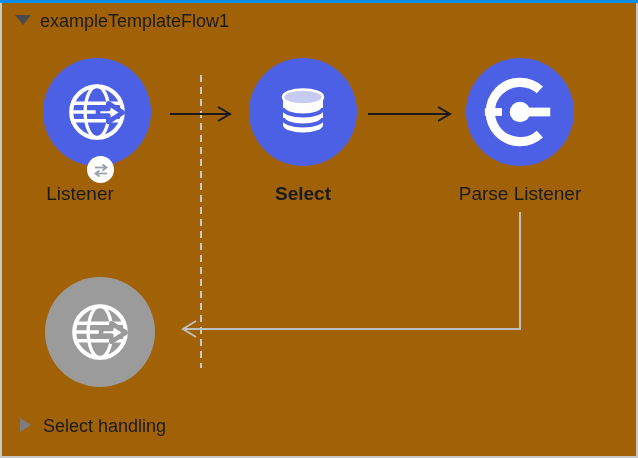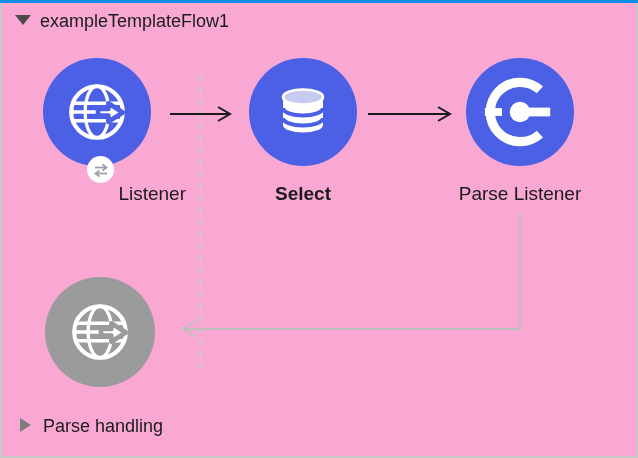--- a/index.html
+++ b/index.html
@@ -12,21 +12,21 @@
     --db-top-ellipse:#C8CBF1;
     --canvas-border:#C8C8C8;
     --text:#1B1B1B;
     --badge-icon-gray:#9AA0A6;
     --triangle-dark:#4A4A4A;
     --triangle-gray:#7D7D7D;
   }
   *{margin:0;padding:0;box-sizing:border-box;}
   html,body{background:#fff;}
   body{font-family:"Liberation Sans",sans-serif;color:var(--text);}
-  .canvas{position:relative;width:638px;height:458px;background:#f9a8d4;overflow:hidden;}
+  .canvas{position:relative;width:638px;height:458px;background:#a16207;overflow:hidden;}
   .selection-bar{position:absolute;left:0;top:0;width:638px;height:3px;background:var(--selection-bar-blue);}
   .edge{position:absolute;background:var(--canvas-border);}
   .edge-left{left:0;top:3px;width:2px;height:455px;}
   .edge-right{left:636px;top:3px;width:2px;height:455px;}
   .edge-bottom{left:0;top:456px;width:638px;height:2px;}
   .tri-down{position:absolute;left:15px;top:15px;width:0;height:0;
     border-left:8px solid transparent;border-right:8px solid transparent;
     border-top:10px solid var(--triangle-dark);cursor:pointer;}
   .tri-right{position:absolute;left:20px;top:418px;width:0;height:0;
     border-top:7px solid transparent;border-bottom:7px solid transparent;
@@ -83,21 +83,21 @@
     </svg>
     <div class="badge">
       <svg width="20" height="20" viewBox="-10 -10 20 20">
         <line x1="-6" y1="-2.5" x2="4" y2="-2.5" stroke="var(--badge-icon-gray)" stroke-width="1.8"></line>
         <polyline points="1.5,-5.5 5.5,-2.5 1.5,0.5" fill="none" stroke="var(--badge-icon-gray)" stroke-width="1.8"></polyline>
         <line x1="6" y1="3.5" x2="-4" y2="3.5" stroke="var(--badge-icon-gray)" stroke-width="1.8"></line>
         <polyline points="-1.5,0.5 -5.5,3.5 -1.5,6.5" fill="none" stroke="var(--badge-icon-gray)" stroke-width="1.8"></polyline>
       </svg>
     </div>
   </div>
-  <div class="node-label" style="left:26px;width:160px;text-align:right;">Listener</div>
+  <div class="node-label" style="left:0;width:160px;">Listener</div>
 
   <div class="node active" style="left:249px;top:58px;width:108px;height:108px;">
     <svg width="64" height="64" viewBox="-32 -32 64 64">
       <path class="g-fill" d="M-20,-15 L-20,13 A20,7.5 0 0 0 20,13 L20,-15 Z"></path>
       <path class="sep" d="M-20,-4 A20,7.5 0 0 0 20,-4" fill="none" stroke-width="4"></path>
       <path class="sep" d="M-20,6 A20,7.5 0 0 0 20,6" fill="none" stroke-width="4"></path>
       <ellipse cx="0" cy="-15" rx="20" ry="7.5" fill="var(--db-top-ellipse)" stroke="#fff" stroke-width="2.5"></ellipse>
     </svg>
   </div>
   <div class="node-label" style="left:223px;width:160px;font-weight:bold;">Select</div>
@@ -117,15 +117,15 @@
       <circle class="g-stroke" r="25" stroke-width="4"></circle>
       <ellipse class="g-stroke" rx="11.5" ry="25" stroke-width="3.2"></ellipse>
       <line class="g-stroke" x1="-23.5" y1="-8.5" x2="23.5" y2="-8.5" stroke-width="3.2"></line>
       <line class="g-stroke" x1="-25" y1="0" x2="25" y2="0" stroke-width="3.2"></line>
       <line class="g-stroke" x1="-23.5" y1="8.5" x2="23.5" y2="8.5" stroke-width="3.2"></line>
       <path class="g-fill halo" d="M1,-3 L11,-3 L11,-8.5 L25,0.5 L11,9.5 L11,3.5 L1,3.5 Z" stroke-width="4.5" stroke-linejoin="round"></path>
     </svg>
   </div>
 
   <span class="tri-right"></span>
-  <span class="error-label">Parse handling</span>
+  <span class="error-label">Select handling</span>
 
 </div>
 
 </body></html>

